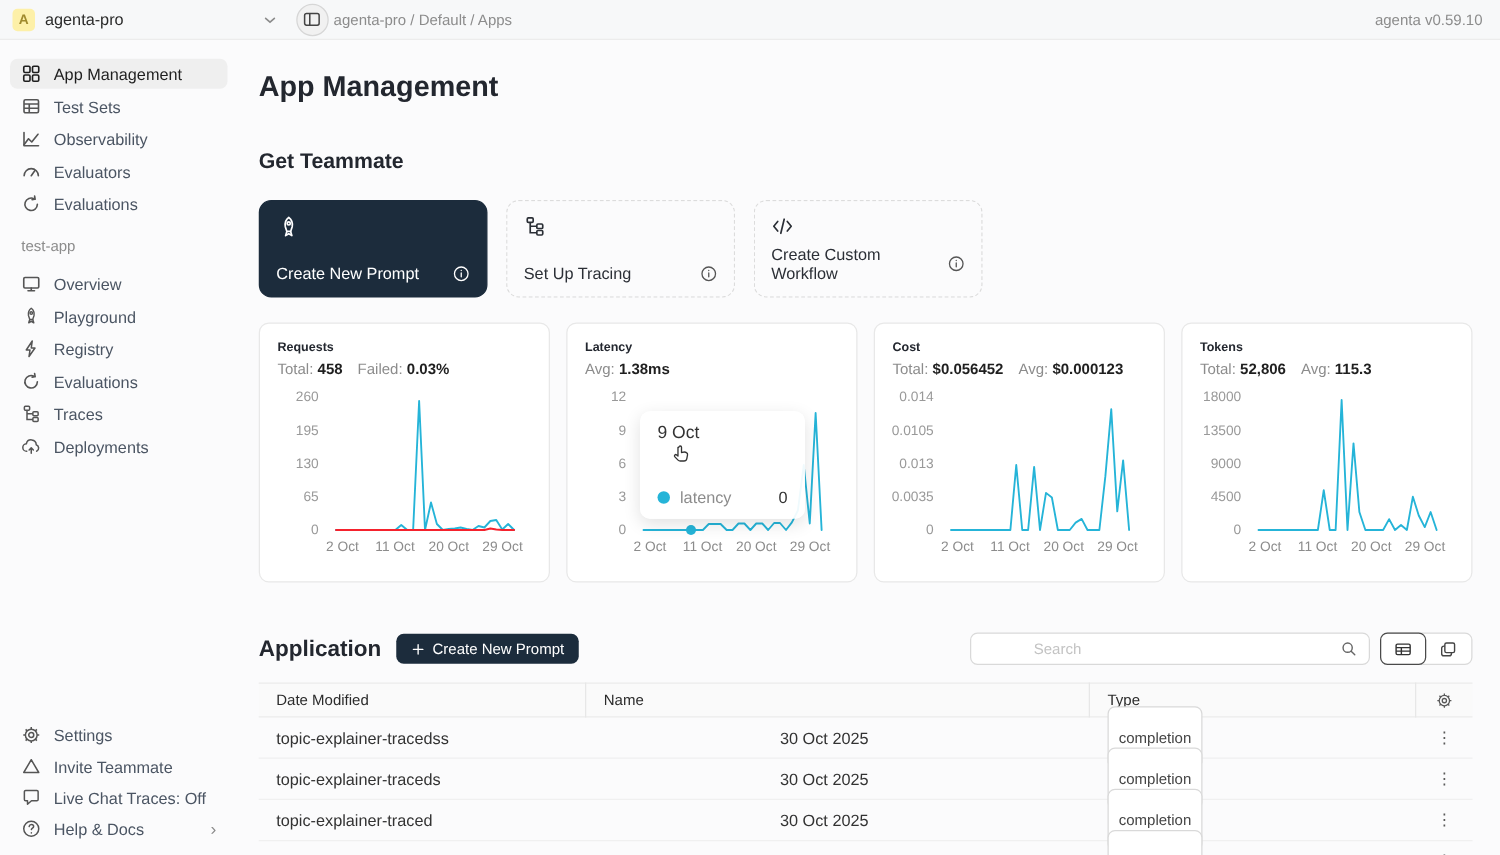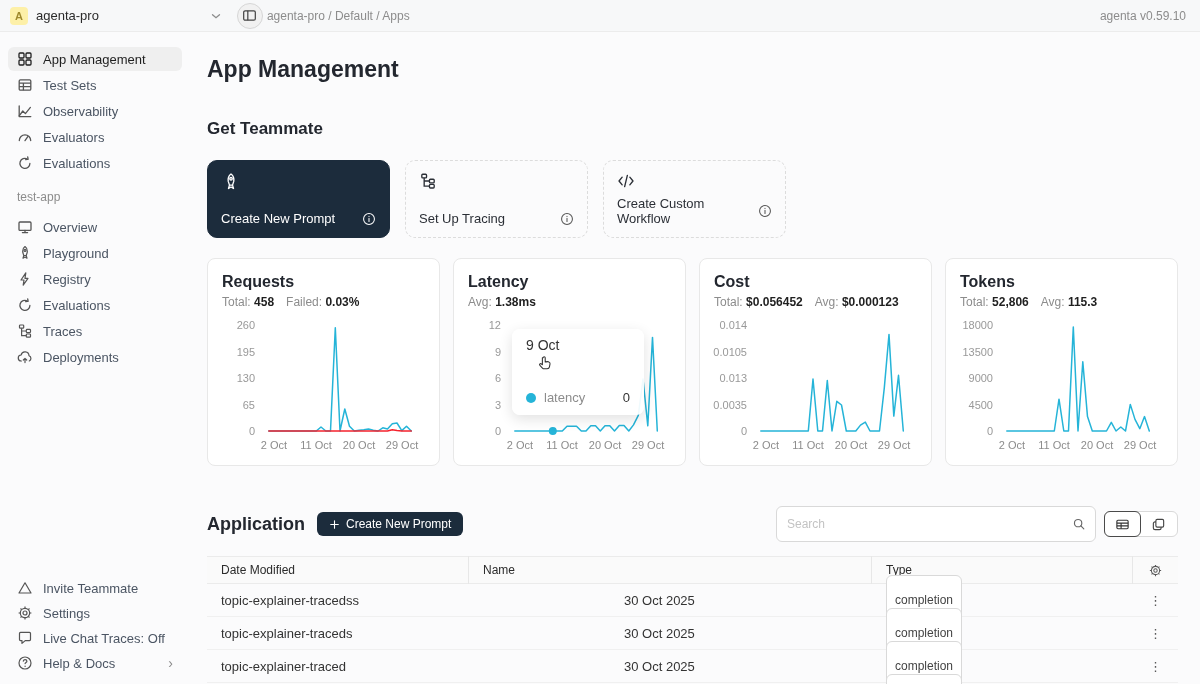--- a/index.html
+++ b/index.html
@@ -37,21 +37,21 @@
   .starter-row { display:flex; gap:15px; margin-top:21px; }
   .starter-card { width:183px; height:78px; border-radius:10px; padding:11px 13px; display:flex; flex-direction:column; justify-content:space-between; cursor:pointer; border:1px dashed #dcdcdc; color:#2b2f36; }
   .starter-card.dark { background:#1c2c3c; border:1px solid #1c2c3c; color:#fff; }
   .starter-bottom { display:flex; align-items:center; justify-content:space-between; font-size:13px; font-weight:500; }
   .starter-card .cicon { color:#2b2f36; }
   .starter-card.dark .cicon { color:#fff; }
 
   
   .charts-row { display:flex; gap:13px; margin-top:20px; }
   .chart-card { flex:1; min-width:0; height:208px; background:#fff; border:1px solid #e8e8e8; border-radius:8px; padding:14px; position:relative; }
-  .chart-title { font-size:16px; font-weight:600; color:#23272f; }
+  .chart-title { font-size:10px; font-weight:600; color:#23272f; }
   .chart-stats { font-size:12px; color:#8c8c8c; margin-top:4px; display:flex; gap:12px; }
   .chart-stats b { color:#1f1f1f; font-weight:600; }
   .chart-plot { display:flex; margin-top:10px; }
   .ycol { width:42px; height:118px; display:flex; flex-direction:column; justify-content:space-between; align-items:flex-end; padding-right:9px; font-size:11px; color:#999; }
   .pcol { position:relative; }
   .xrow { position:relative; height:16px; }
   .xrow span { position:absolute; top:3px; transform:translateX(-50%); font-size:11px; color:#8c8c8c; white-space:nowrap; }
 
   
   .tooltip { position:absolute; left:58px; top:70px; width:132px; height:86px; background:rgba(255,255,255,.93); border-radius:8px; box-shadow:0 4px 14px rgba(0,0,0,.12); z-index:3; }
@@ -59,21 +59,21 @@
   .tt-cursor { position:absolute; left:24px; top:26px; }
   .tt-row { position:absolute; left:0; right:0; bottom:10px; display:flex; align-items:center; gap:8px; padding:0 14px; }
   .tt-dot { width:10px; height:10px; border-radius:50%; background:#25b4d8; }
   .tt-series { font-size:13px; color:#8c8c8c; }
   .tt-val { margin-left:auto; font-size:13px; font-weight:500; color:#333; }
 
   
   .app-header { display:flex; align-items:center; margin-top:40px; }
   .app-title { font-size:18px; font-weight:600; color:#23272f; }
   .create-btn { margin-left:12px; height:24px; background:#1c2c3c; color:#fff; border:none; border-radius:6px; font-size:12px; padding:0 12px; display:flex; align-items:center; gap:6px; cursor:pointer; font-family:inherit; }
-  .search-wrap { margin-left:auto; width:320px; height:36px; border:1px solid #d9d9d9; border-radius:6px; background:#fff; display:flex; align-items:center; }
+  .search-wrap { margin-left:auto; width:320px; height:26px; border:1px solid #d9d9d9; border-radius:6px; background:#fff; display:flex; align-items:center;padding-left:40px; }
   .search-wrap input { flex:1; border:none; outline:none; background:transparent; font-size:12px; padding:0 10px; color:#333; font-family:inherit; }
   .search-wrap input::placeholder { color:#c3c3c3; }
   .search-btn { width:32px; height:24px; display:flex; align-items:center; justify-content:center; cursor:pointer; color:#666; }
   .view-toggle { margin-left:8px; border:1px solid #d9d9d9; border-radius:6px; background:#fff; display:flex; height:26px; }
   .view-btn { width:37px; display:flex; align-items:center; justify-content:center; cursor:pointer; color:#444; border-radius:6px; }
   .view-btn.selected { border:1.5px solid #4a4a4a; margin:-1px; height:26px; background:#fff; }
 
   
   .app-table { margin-top:14px; width:100%; }
   .thead { display:flex; align-items:center; height:28px; background:#fafafa; border-top:1px solid #ebebeb; border-bottom:1px solid #ebebeb; font-size:12px; font-weight:500; color:#2b2b2b; }
@@ -216,35 +216,35 @@
             <path d="M4.4 12a3 3 0 0 1-.3-6A4 4 0 0 1 12 6.8 2.8 2.8 0 0 1 12.3 12"></path>
             <path d="M8 13.6V9.4M6.3 11l1.7-1.7L9.7 11"></path>
           </svg>
         </span>
       <span class="lbl">Deployments</span>
     </div>
 
     <div class="side-footer">
       <div class="side-item">
         <span class="sicon">
-            <svg viewBox="0 0 16 16" width="16" height="16" fill="none" stroke="currentColor" stroke-width="1.2" stroke-linejoin="round">
-              <path d="M8 2.8 14 13H2z"></path>
-            </svg>
-          </span>
-        <span class="lbl">Invite Teammate</span>
-      </div>
-      <div class="side-item">
-        <span class="sicon">
             <svg viewBox="0 0 16 16" width="16" height="16" fill="none" stroke="currentColor" stroke-width="1.2">
               <circle cx="8" cy="8" r="2"></circle>
               <circle cx="8" cy="8" r="4.7"></circle>
               <path d="M8 1.6v1.7M8 12.7v1.7M1.6 8h1.7M12.7 8h1.7M3.5 3.5l1.2 1.2M11.3 11.3l1.2 1.2M12.5 3.5l-1.2 1.2M4.7 11.3l-1.2 1.2"></path>
             </svg>
           </span>
         <span class="lbl">Settings</span>
+      </div>
+      <div class="side-item">
+        <span class="sicon">
+            <svg viewBox="0 0 16 16" width="16" height="16" fill="none" stroke="currentColor" stroke-width="1.2" stroke-linejoin="round">
+              <path d="M8 2.8 14 13H2z"></path>
+            </svg>
+          </span>
+        <span class="lbl">Invite Teammate</span>
       </div>
       <div class="side-item">
         <span class="sicon">
             <svg viewBox="0 0 16 16" width="16" height="16" fill="none" stroke="currentColor" stroke-width="1.2" stroke-linejoin="round">
               <path d="M13.5 3.4a1 1 0 0 0-1-1h-9a1 1 0 0 0-1 1v6.2a1 1 0 0 0 1 1H5v2.8l3.2-2.8h4.3a1 1 0 0 0 1-1z"></path>
             </svg>
           </span>
         <span class="lbl">Live Chat Traces: Off</span>
       </div>
       <div class="side-item">

